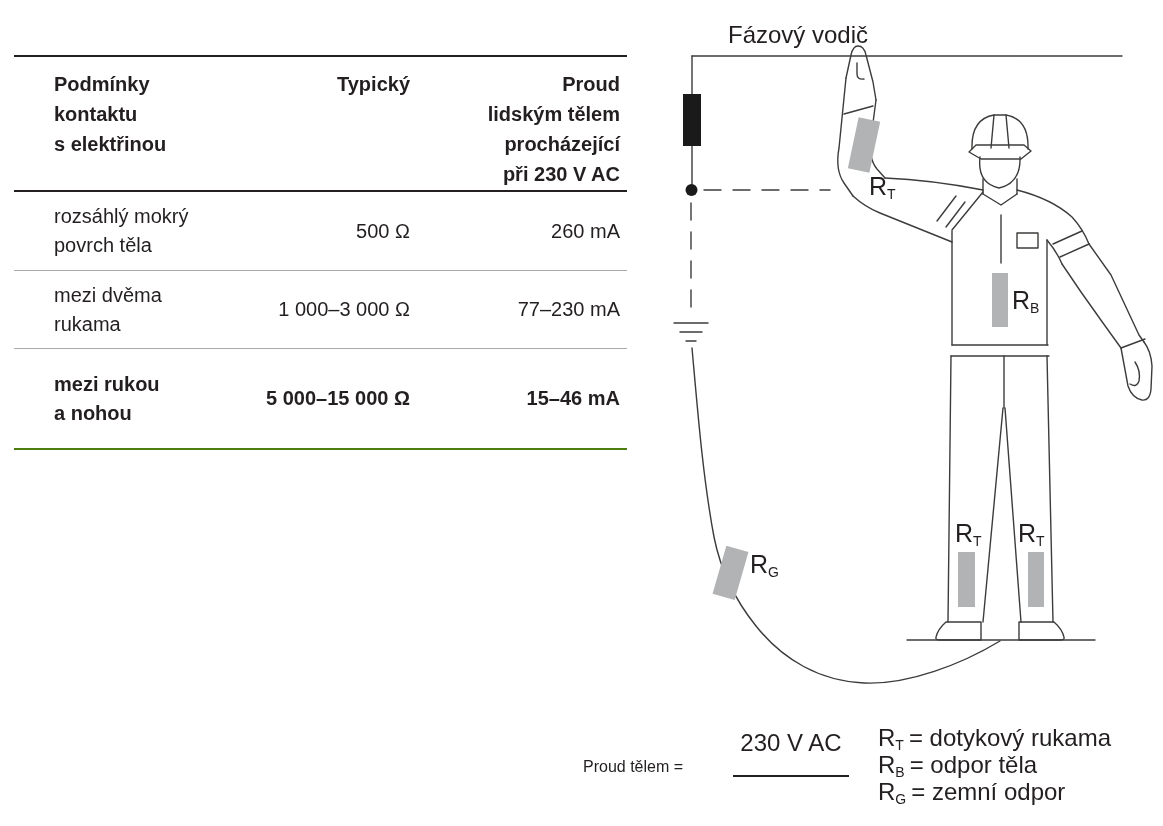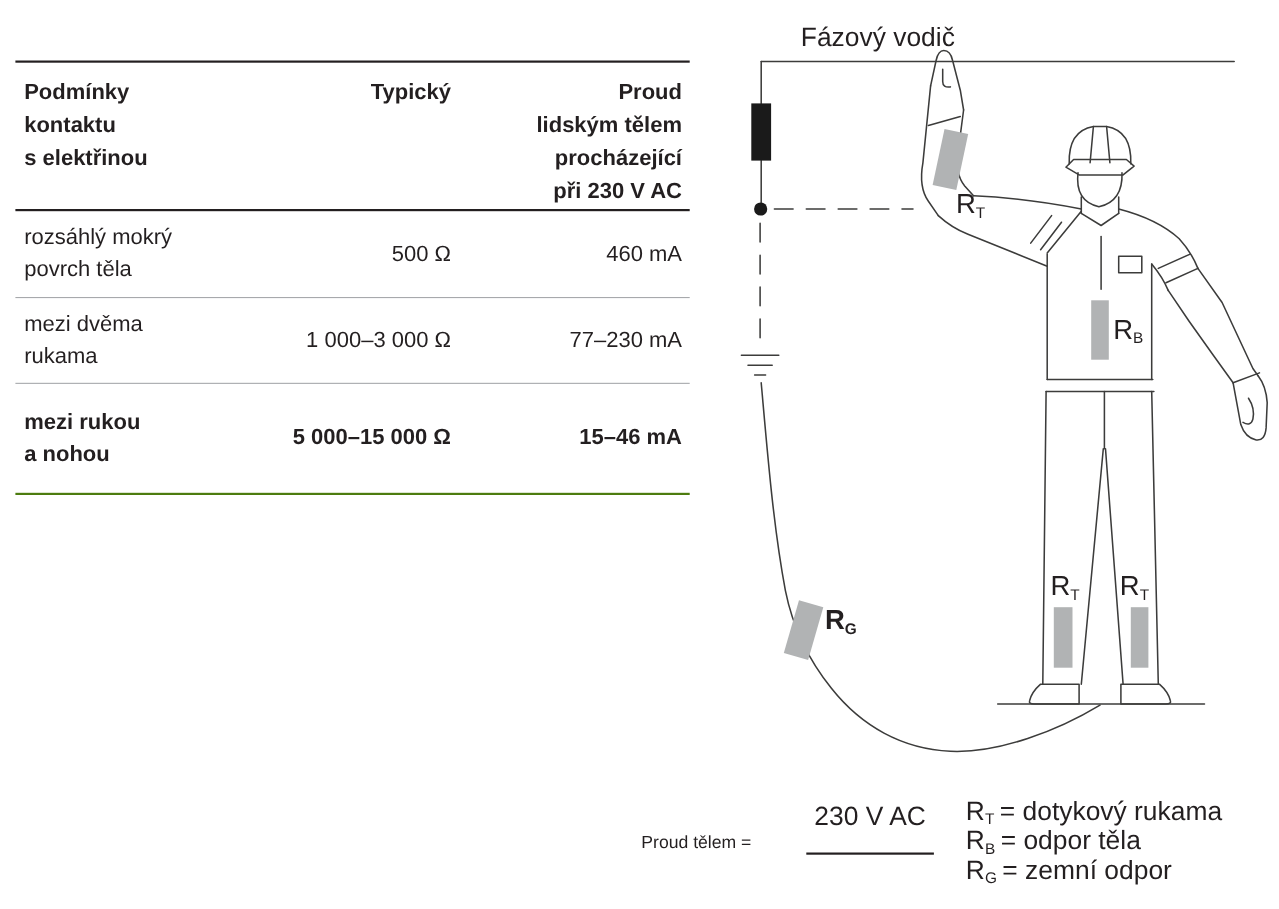--- a/index.html
+++ b/index.html
@@ -11,21 +11,21 @@
   .tbl-header{display:grid;grid-template-columns:218px 178px 217px;
               height:137px;box-sizing:border-box;
               border-top:2px solid #231f20;border-bottom:2px solid #231f20;
               font-weight:bold;font-size:20px;line-height:30px;padding-top:12px;}
   .tbl-row{display:grid;grid-template-columns:218px 178px 217px;
            box-sizing:border-box;align-items:center;
            font-size:20px;line-height:29px;}
   .tbl-row.r1{height:78px;}
   .tbl-row.r2{height:78px;border-top:1.4px solid #a7a9ac;}
   .tbl-row.r3{height:102px;border-top:1.4px solid #a7a9ac;border-bottom:2px solid #4d7c0f;font-weight:bold;}
-  .c1{padding-left:8px;text-align:left;}
+  .c1{padding-left:8px;text-align:left;margin-left:32px;}
   .c2{text-align:right;}
   .c3{text-align:right;padding-right:7px;}
 
   
   .phase-label{position:absolute;left:692px;top:21px;font-size:24px;line-height:1.2;margin-left:36px;}
   .rlabel{position:absolute;font-size:25px;line-height:1;white-space:nowrap;}
   .rlabel sub,.legend sub,.frac sub,.lhs sub{font-size:14px;vertical-align:baseline;
       position:relative;top:4px;line-height:0;}
 
   
@@ -60,21 +60,21 @@
       <div>při 230 V AC</div>
     </div>
   </div>
 
   <div class="tbl-row r1">
     <div class="c1">
       <div>rozsáhlý mokrý</div>
       <div>povrch těla</div>
     </div>
     <div class="c2">500 Ω</div>
-    <div class="c3">460 mA</div>
+    <div class="c3">260 mA</div>
   </div>
 
   <div class="tbl-row r2">
     <div class="c1">
       <div>mezi dvěma</div>
       <div>rukama</div>
     </div>
     <div class="c2">1 000–3 000 Ω</div>
     <div class="c3">77–230 mA</div>
   </div>
@@ -155,21 +155,21 @@
 </div>
 <div class="rlabel" style="left:1012px;top:288px;">
   <span>R</span><sub>B</sub>
 </div>
 <div class="rlabel" style="left:955px;top:521px;">
   <span>R</span><sub>T</sub>
 </div>
 <div class="rlabel" style="left:1018px;top:521px;">
   <span>R</span><sub>T</sub>
 </div>
-<div class="rlabel" style="left:750px;top:552px;font-weight:bold;">
+<div class="rlabel" style="left:750px;top:552px;">
   <span>R</span><sub>G</sub>
 </div>
 
 <div class="lhs">Proud tělem =</div>
 
 <div class="frac">
   <div class="frac-num">230 V AC</div>
   <div class="frac-bar"></div>
 </div>
 

